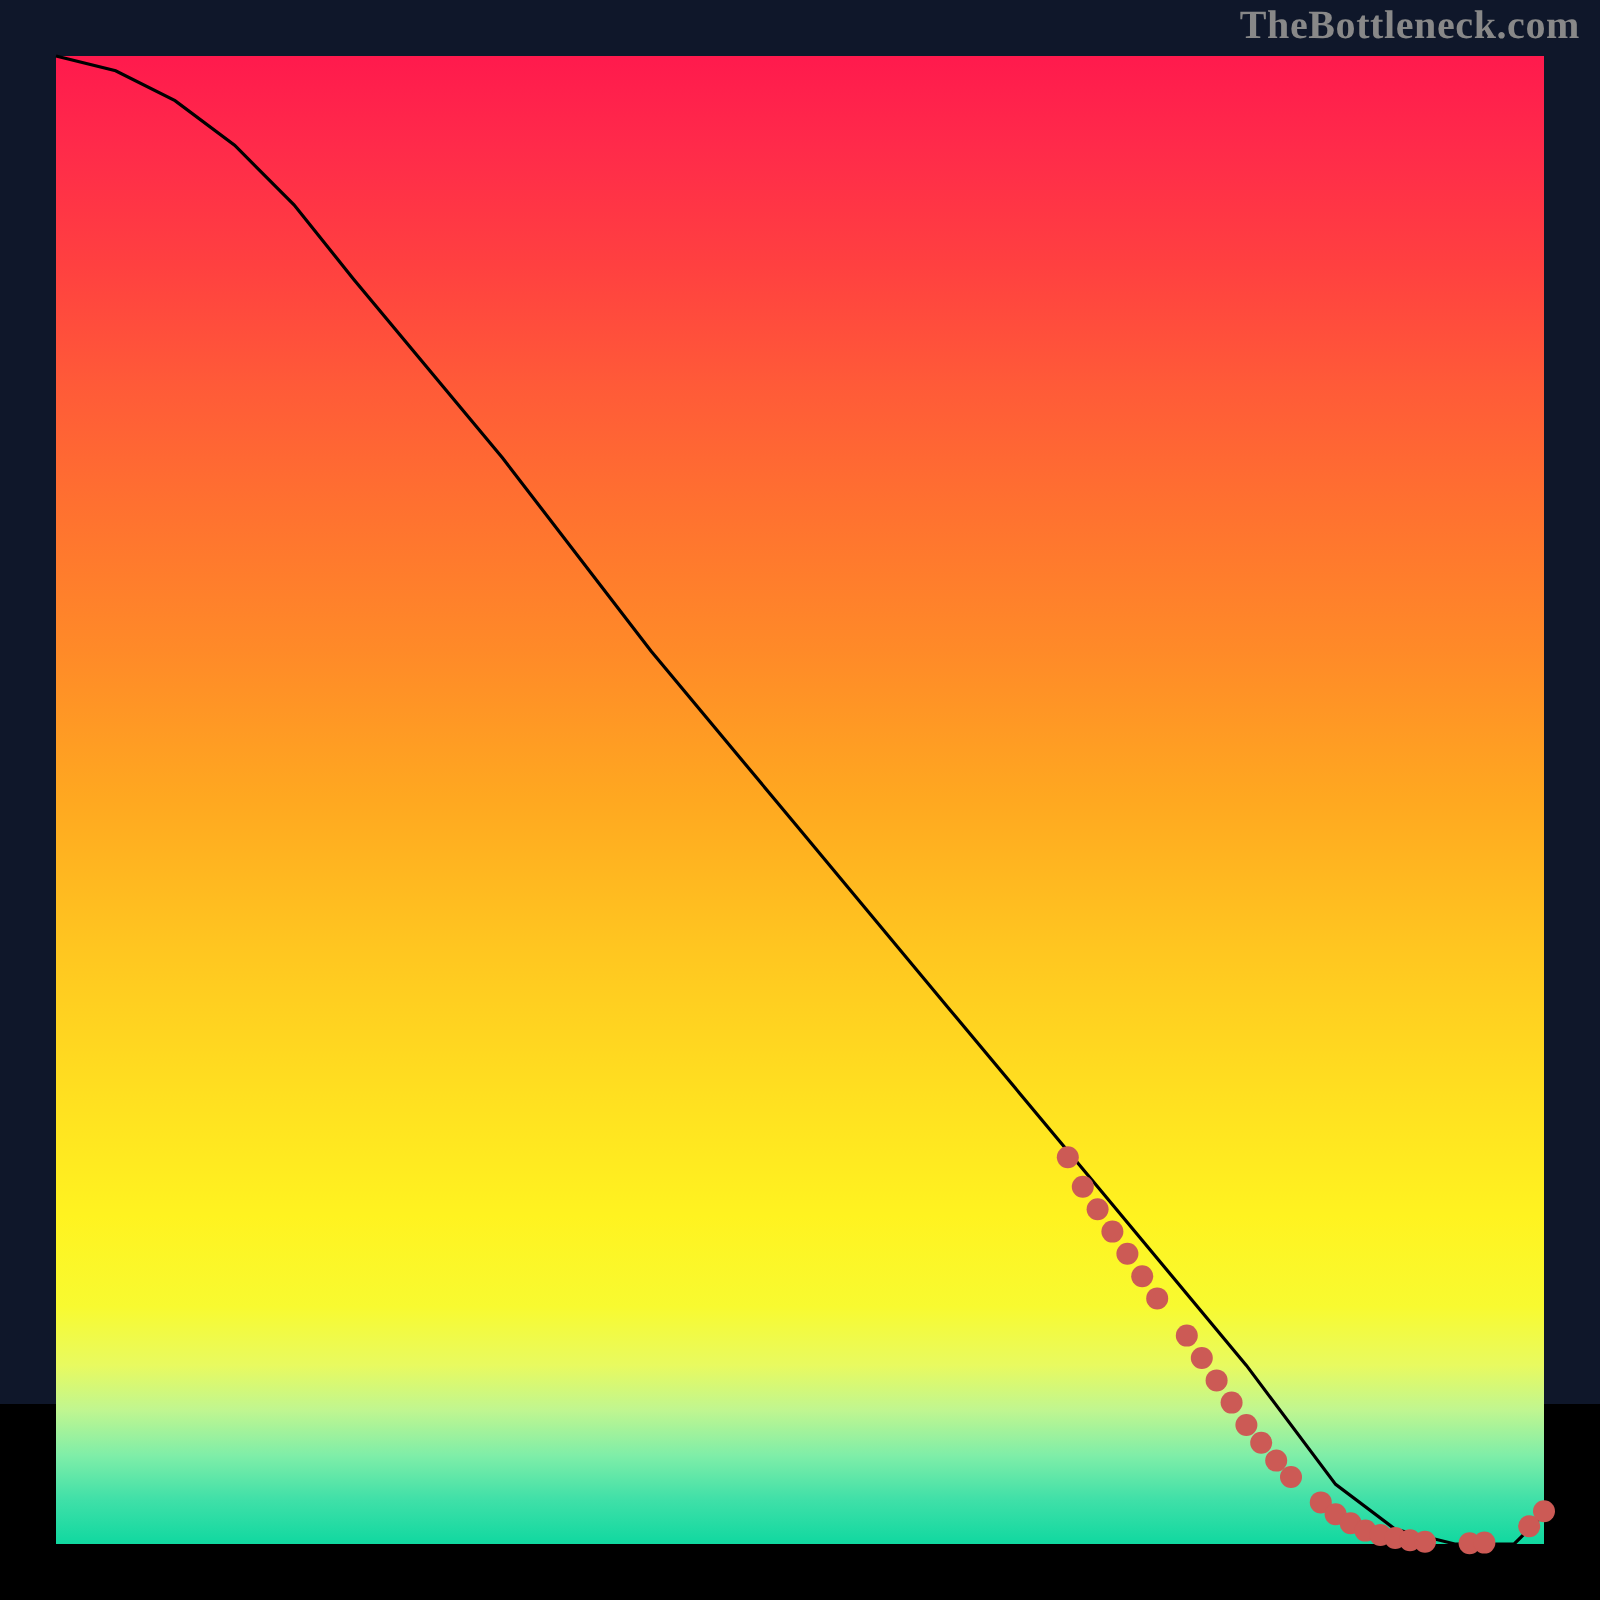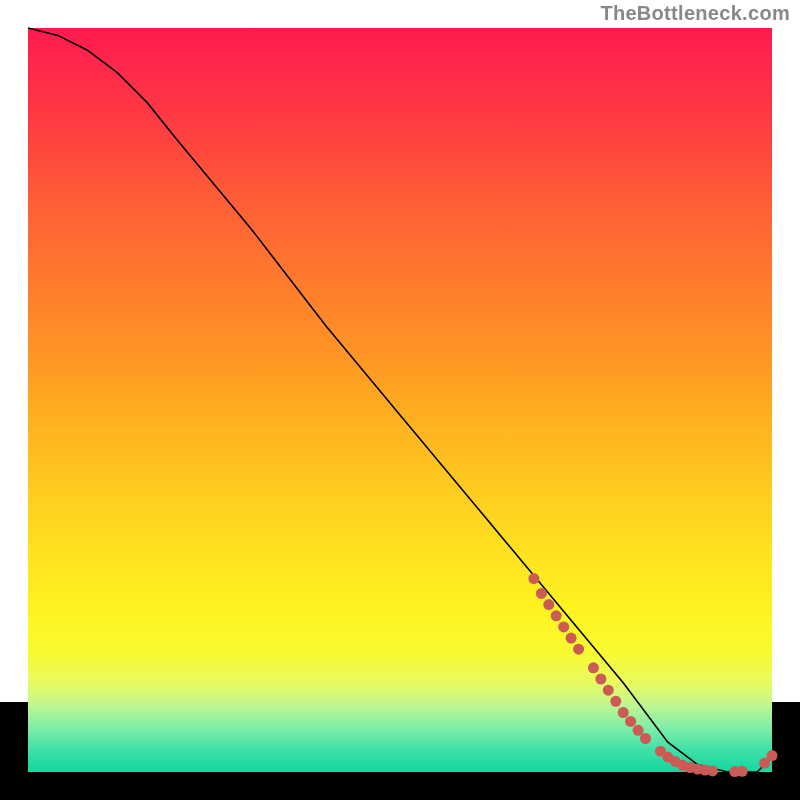--- a/index.html
+++ b/index.html
@@ -8,21 +8,22 @@
     background: #000;
     width: 800px;
     height: 800px;
     overflow: hidden;
     font-family: Arial, Helvetica, sans-serif;
   }
   .chart-wrap {
     position: relative;
     width: 800px;
     height: 702px;
-    background: #ffffff;
+    background: #0f172a;
+    font-family: Liberation Serif, serif;
   }
   .attribution {
     position: absolute;
     top: 2px;
     right: 10px;
     color: #888;
     font-size: 20px;
     font-weight: bold;
     letter-spacing: 0.3px;
     z-index: 5;

